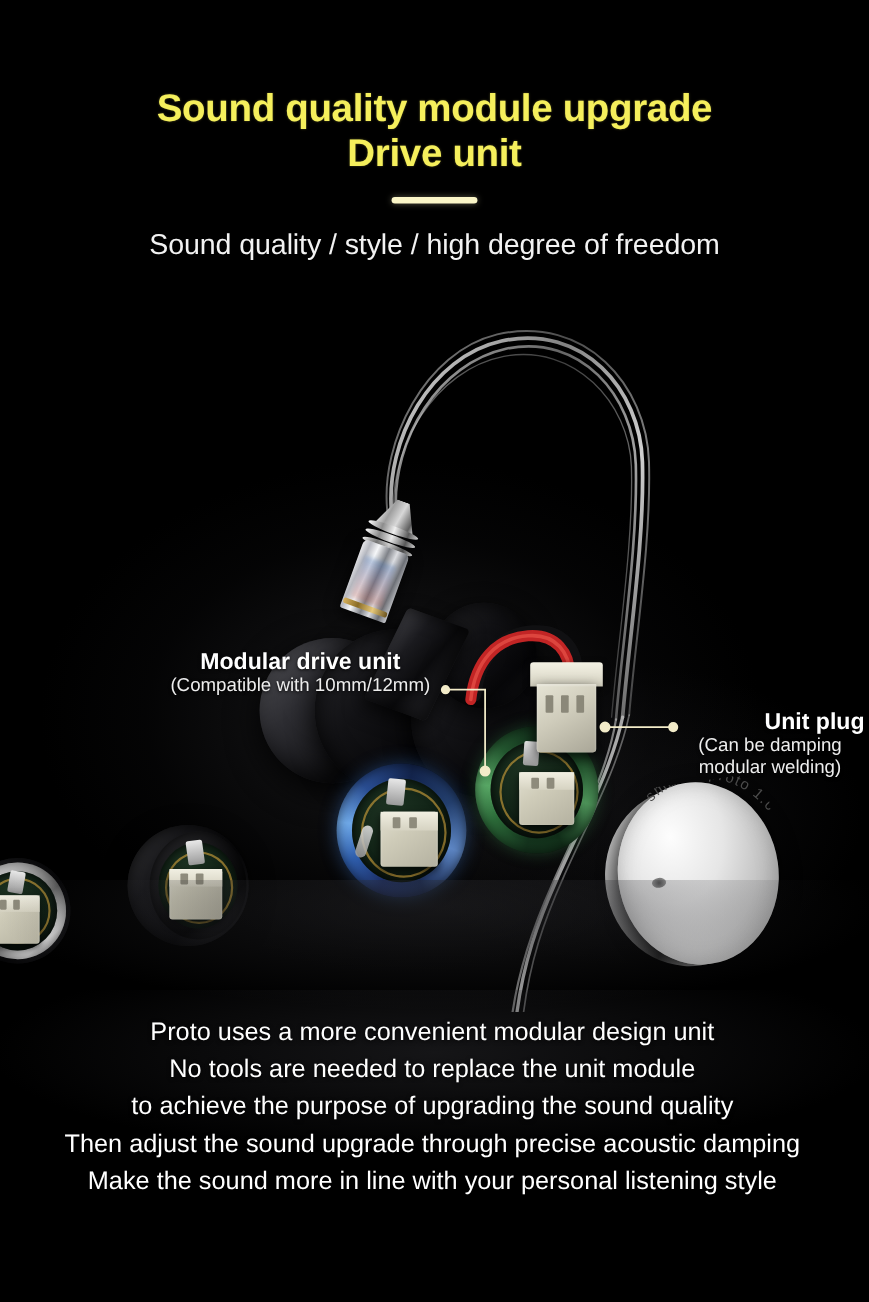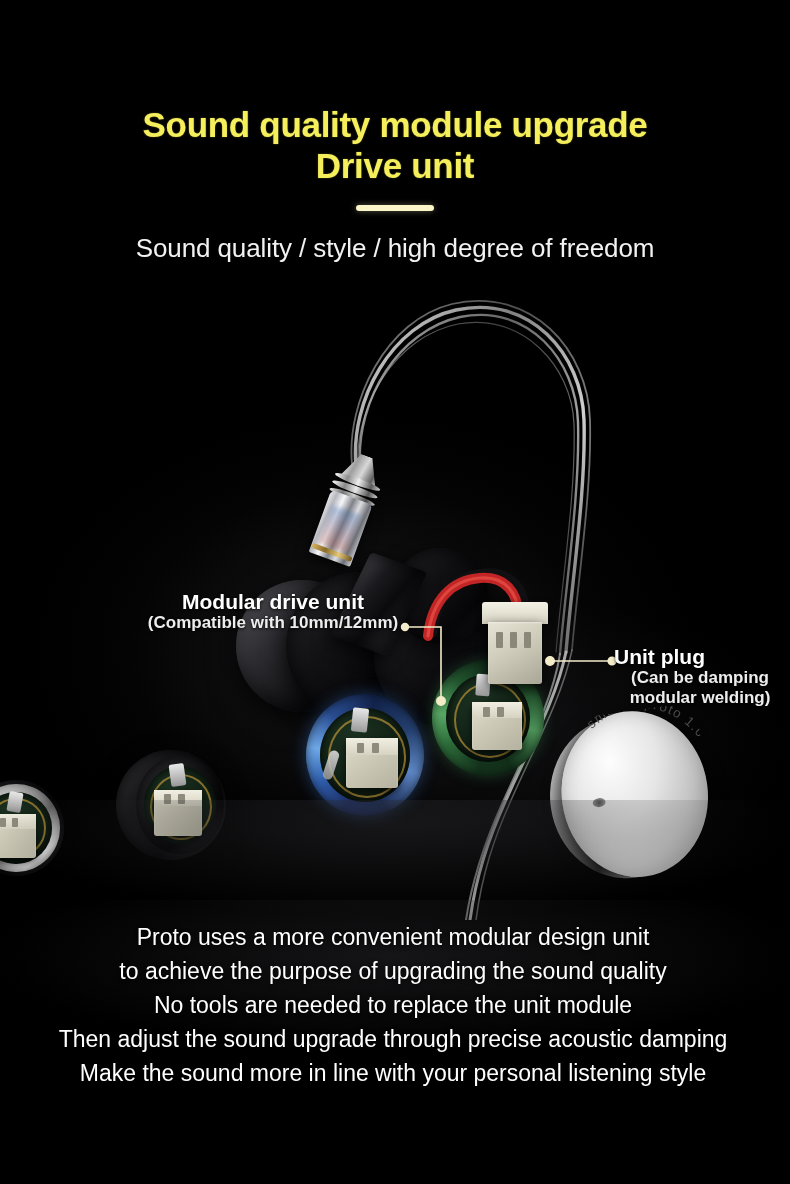--- a/index.html
+++ b/index.html
@@ -15,21 +15,21 @@
     overflow: hidden;
     font-family: "Liberation Sans", sans-serif;
     -webkit-font-smoothing: antialiased;
   }
 
   
   .header {
     position: absolute;
     top: 0; left: 0; right: 0;
     text-align: center;
-    padding-top: 104px;
+    padding-top: 78px;
   }
   .title {
     color: #f5ef5c;
     font-size: 35px;
     font-weight: bold;
     line-height: 1.18;
     letter-spacing: -0.3px;
     margin: 0;
     text-shadow: 0 0 2px rgba(245,239,92,0.35);
   }
@@ -269,39 +269,39 @@
   }
   .callout .c-title {
     font-size: 21px;
     font-weight: bold;
     line-height: 1.1;
     white-space: nowrap;
     text-shadow: 0 1px 3px rgba(0,0,0,0.9);
   }
   .callout .c-sub {
     font-size: 17px;
-    font-weight: 700;
+    font-weight: 400;
     line-height: 1.2;
     color: #ededed;
     white-space: nowrap;
     text-shadow: 0 1px 3px rgba(0,0,0,0.9);
   }
   #callout-modular {
     left: 142px;
     top: 590px;
     width: 262px;
     text-align: center;
   }
   #callout-plug {
     left: 614px;
     top: 645px;
     width: 172px;
     text-align: center;
   }
-  #callout-plug .c-title { text-align: left; }
+  #callout-plug .c-title { text-align: right; }
 
   .leader-svg {
     position: absolute;
     top: 0; left: 0;
     width: 790px; height: 1184px;
     pointer-events: none;
   }
 
   
   .bottom-copy {
@@ -493,19 +493,19 @@
 
   <div class="callout" id="callout-plug">
     <div class="c-title">Unit plug</div>
     <div class="c-sub">(Can be damping</div>
     <div class="c-sub">modular welding)</div>
   </div>
 
   <div class="bottom-glow"></div>
   <div class="bottom-copy">
     <span class="bline">Proto uses a more convenient modular design unit</span>
+    <span class="bline">No tools are needed to replace the unit module</span>
     <span class="bline">to achieve the purpose of upgrading the sound quality</span>
-    <span class="bline">No tools are needed to replace the unit module</span>
     <span class="bline">Then adjust the sound upgrade through precise acoustic damping</span>
     <span class="bline">Make the sound  more in line with your personal listening style</span>
   </div>
 
 </div>
 
 </body></html>

